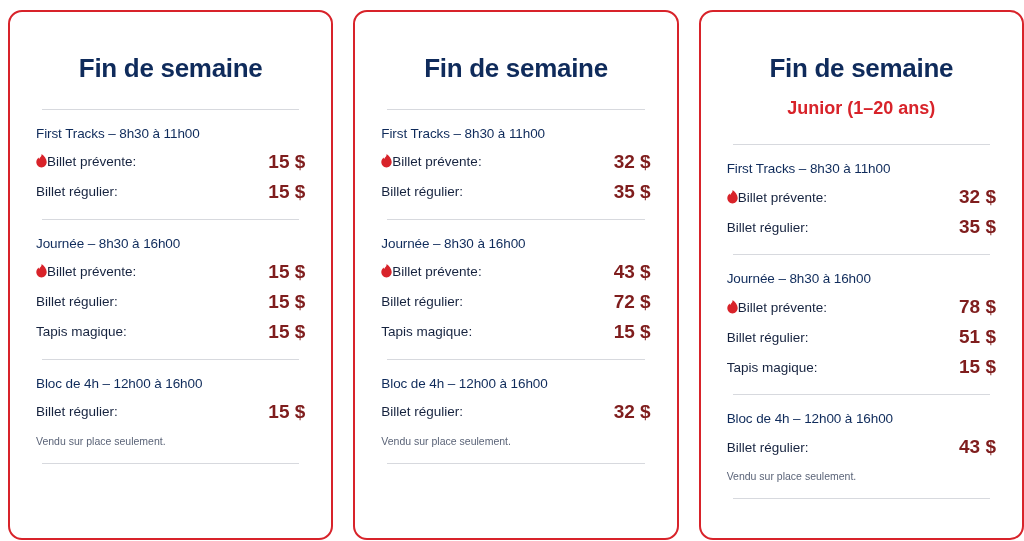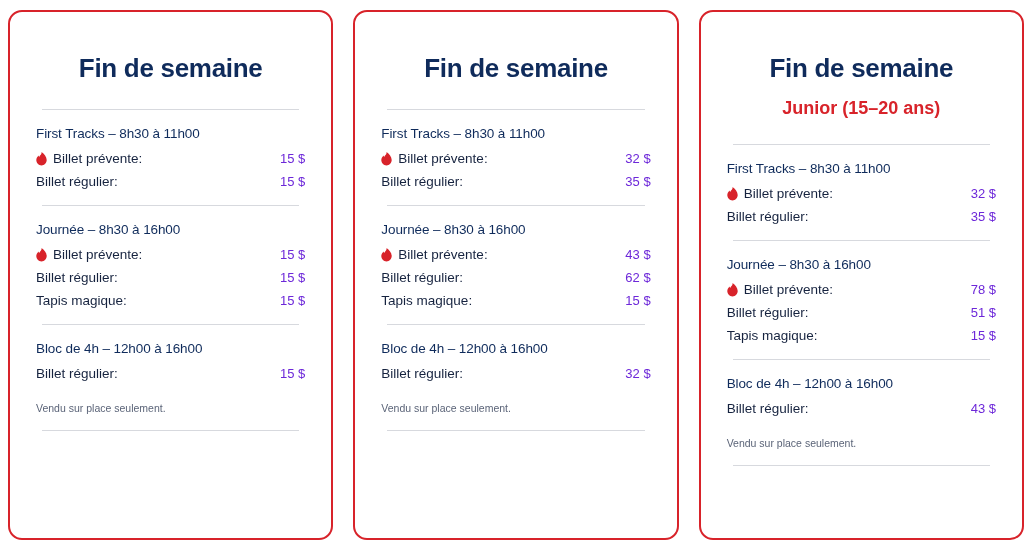--- a/index.html
+++ b/index.html
@@ -64,44 +64,43 @@
   .row {
     display: flex;
     align-items: center;
     justify-content: space-between;
     padding: 8px 0 0 0;
     font-size: 13.5px;
     color: #0f2b5b;
   }
   .row-left {
     display: flex;
-    align-items: flex-end;
-    gap: 6px;
+    align-items: flex-start;
     white-space: nowrap;
   }
   .row-label {
     color: #16233f;
     font-size: 13.5px;
   }
   .row-price {
-    font-weight: normal;
-    color: #6d28d9;
-    font-size: 13px;
+    font-weight: bold;
+    color: #7f1d1d;
+    font-size: 19px;
     white-space: nowrap;
   }
   .fire-icon {
     width: 11px;
     height: 14px;
     display: inline-block;
     flex: 0 0 auto;
   }
   .note {
     font-size: 10.5px;
     color: #5b6478;
-    margin-top: 21px;
+    margin-top: 12px;
   }
   .spacer-divider {
     height: 1px;
     background: #d7d9de;
     margin: 16px 6px 0 6px;
   }
 </style>
 </head>
 <body>
 
@@ -202,21 +201,21 @@
                 <path d="M5.5 0C6 2.5 3.8 3.2 3.2 5.1 2.9 4.6 2.7 4 2.7 3.4 1.3 4.5 0.3 6.2 0.3 8.1c0 3 2.3 5.4 5.2 5.4s5.2-2.4 5.2-5.4C10.7 4.6 8.2 2 5.5 0z" fill="#d8232a"></path>
               </svg></span>
           <span class="row-label">Billet prévente:</span>
         </span>
         <span class="row-price">43 $</span>
       </div>
       <div class="row">
         <span class="row-left">
           <span class="row-label">Billet régulier:</span>
         </span>
-        <span class="row-price">62 $</span>
+        <span class="row-price">72 $</span>
       </div>
       <div class="row">
         <span class="row-left">
           <span class="row-label">Tapis magique:</span>
         </span>
         <span class="row-price">15 $</span>
       </div>
     </div>
     <div class="spacer-divider"></div>
 
@@ -228,21 +227,21 @@
         </span>
         <span class="row-price">32 $</span>
       </div>
       <div class="note">Vendu sur place seulement.</div>
     </div>
     <div class="spacer-divider"></div>
   </div>
 
   <div class="card">
     <div class="card-title">Fin de semaine</div>
-    <div class="card-subtitle">Junior (15–20 ans)</div>
+    <div class="card-subtitle">Junior (1–20 ans)</div>
     <div class="divider"></div>
 
     <div class="section">
       <div class="section-title">First Tracks – 8h30 à 11h00</div>
       <div class="row">
         <span class="row-left">
           <span class="fire-icon"><svg width="11" height="14" viewBox="0 0 11 14">
                 <path d="M5.5 0C6 2.5 3.8 3.2 3.2 5.1 2.9 4.6 2.7 4 2.7 3.4 1.3 4.5 0.3 6.2 0.3 8.1c0 3 2.3 5.4 5.2 5.4s5.2-2.4 5.2-5.4C10.7 4.6 8.2 2 5.5 0z" fill="#d8232a"></path>
               </svg></span>
           <span class="row-label">Billet prévente:</span>

